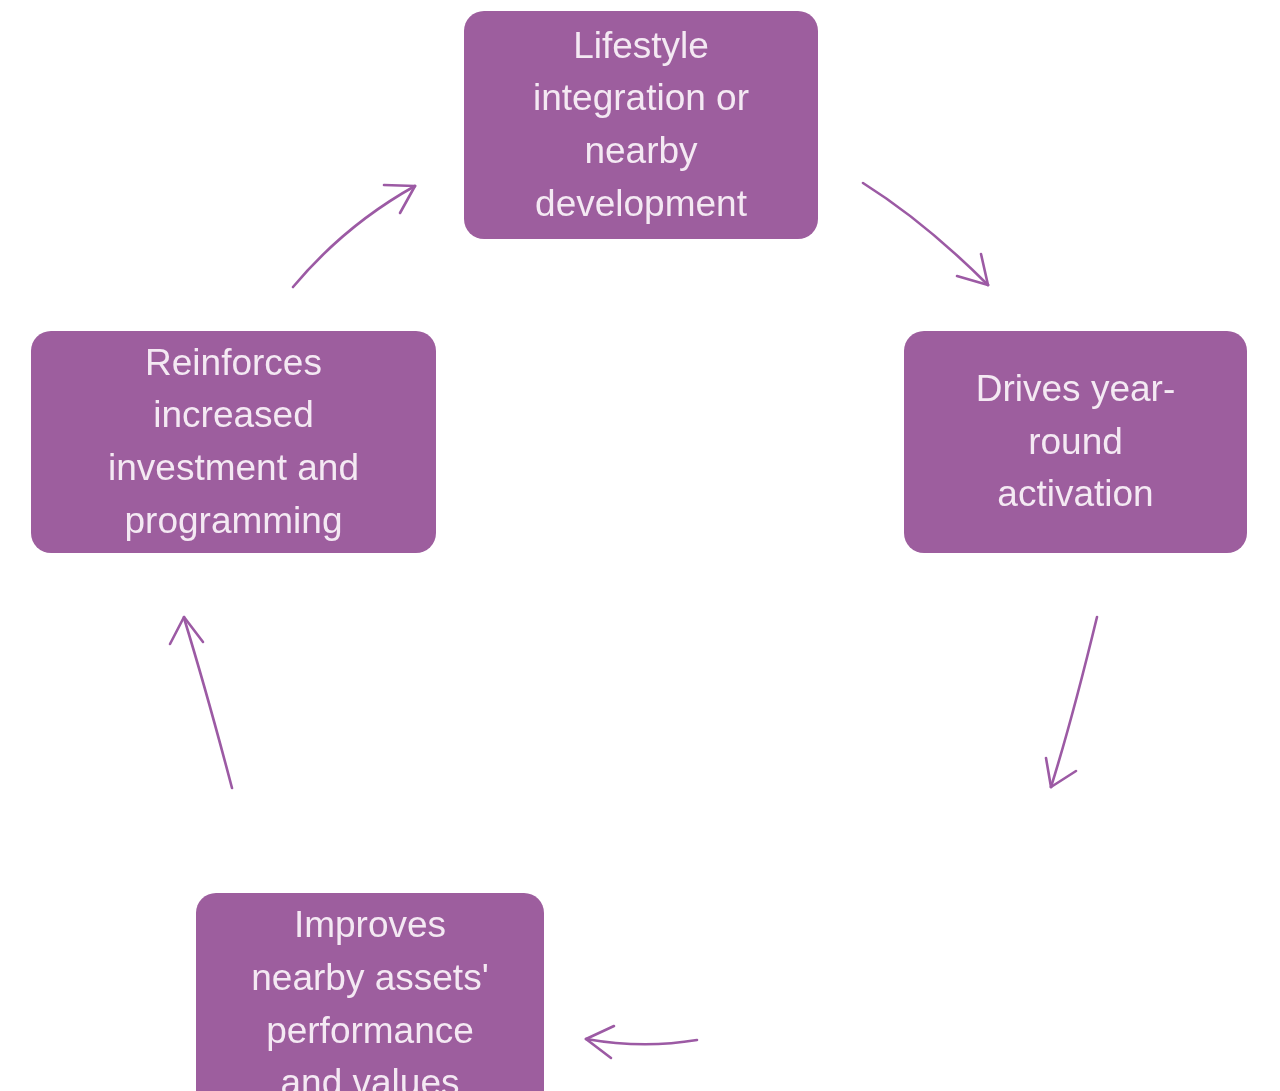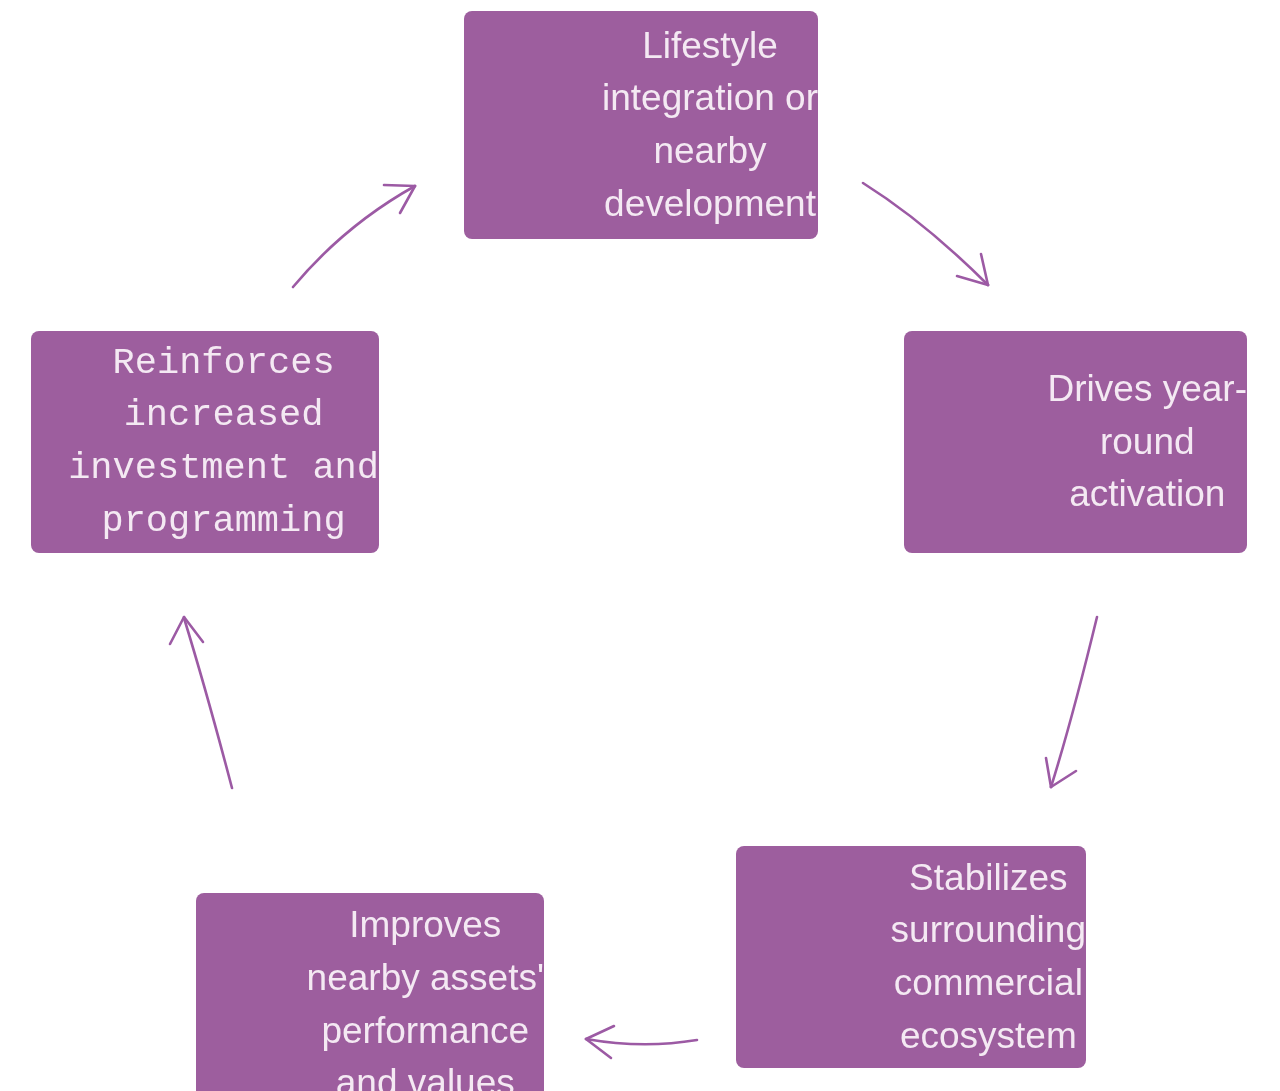--- a/index.html
+++ b/index.html
@@ -7,36 +7,36 @@
     position: relative;
     width: 1280px;
     height: 1091px;
     background: #ffffff;
     font-family: "Liberation Sans", sans-serif;
     overflow: hidden;
   }
   .node {
     position: absolute;
     background: #9d5e9e;
-    border-radius: 8px;
+    border-radius: 20px;
     color: #f4e9f3;
     display: flex;
     align-items: center;
-    justify-content: flex-end;
+    justify-content: center;
     text-align: center;
     font-size: 37px;
     font-weight: 300;
     line-height: 1.42;
   }
   .node-label { white-space: pre-line; }
   #node-top          { left: 464px; top: 11px;  width: 354px; height: 228px; }
   #node-right        { left: 904px; top: 331px; width: 343px; height: 222px; }
   #node-bottom-right { left: 736px; top: 846px; width: 350px; height: 222px; }
   #node-bottom-left  { left: 196px; top: 893px; width: 348px; height: 223px; }
-  #node-left         { left: 31px;  top: 331px; width: 348px; height: 222px; font-family: Liberation Mono, monospace; }
+  #node-left         { left: 31px;  top: 331px; width: 405px; height: 222px; }
   .arrow-layer {
     position: absolute;
     left: 0; top: 0;
     width: 1280px; height: 1091px;
     pointer-events: none;
   }
   .arrow-layer path {
     fill: none;
     stroke: #9c5aa4;
     stroke-width: 2.6;
@@ -55,26 +55,20 @@
 nearby
 development</span>
   </div>
 
   <div class="node" id="node-right">
     <span class="node-label">Drives year-
 round
 activation</span>
   </div>
 
-  <div class="node" id="node-bottom-right">
-    <span class="node-label">Stabilizes
-surrounding
-commercial
-ecosystem</span>
-  </div>
 
   <div class="node" id="node-bottom-left">
     <span class="node-label">Improves
 nearby assets'
 performance
 and values</span>
   </div>
 
   <div class="node" id="node-left">
     <span class="node-label">Reinforces

